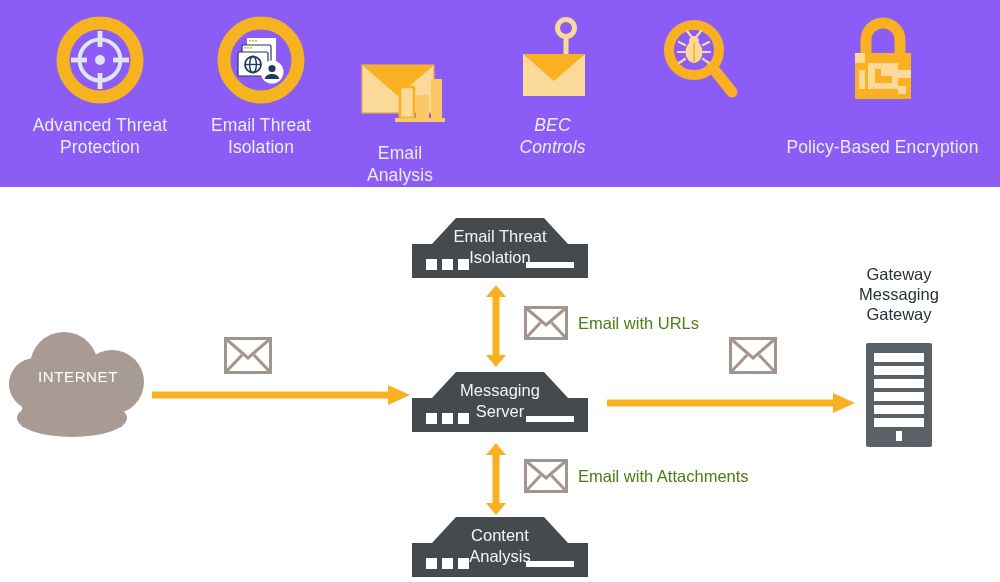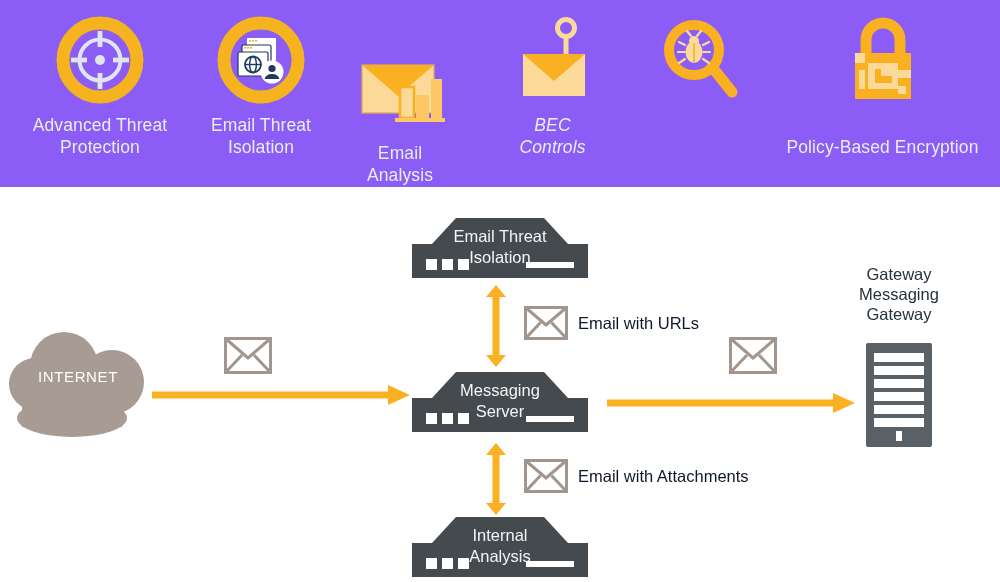--- a/index.html
+++ b/index.html
@@ -62,21 +62,21 @@
   .node-label {
     position: absolute;
     text-align: center;
     color: #263238;
     font-size: 16.5px;
     line-height: 20px;
   }
 
   .flow-label {
     position: absolute;
-    color: #0f172a;
+    color: #4d7c0f;
     font-size: 16.5px;
     line-height: 20px;
     white-space: nowrap;
   }
 
   .cloud-text {
     position: absolute;
     left: 0; right: 0;
     top: 36px;
     text-align: center;
@@ -364,19 +364,19 @@
 
     <div class="abs" style="left:412px; top:330px; width:176px; height:60px; overflow:hidden;">
       <svg width="176" height="60" viewBox="0 0 176 60" style="position:absolute;left:0;top:0;">
         <path d="M44 0 L132 0 L156 26 L176 26 L176 60 L0 60 L0 26 L20 26 Z" fill="#444a4d"></path>
         <rect x="14" y="41" width="11" height="11" fill="#ffffff"></rect>
         <rect x="30" y="41" width="11" height="11" fill="#ffffff"></rect>
         <rect x="46" y="41" width="11" height="11" fill="#ffffff"></rect>
         <rect x="114" y="44" width="48" height="6" fill="#ffffff"></rect>
       </svg>
       <div class="appliance-text">
-        <span>Internal</span><br>
+        <span>Content</span><br>
         <span>Analysis</span>
       </div>
     </div>
 
   </div>
 </div>
 
 </body></html>

